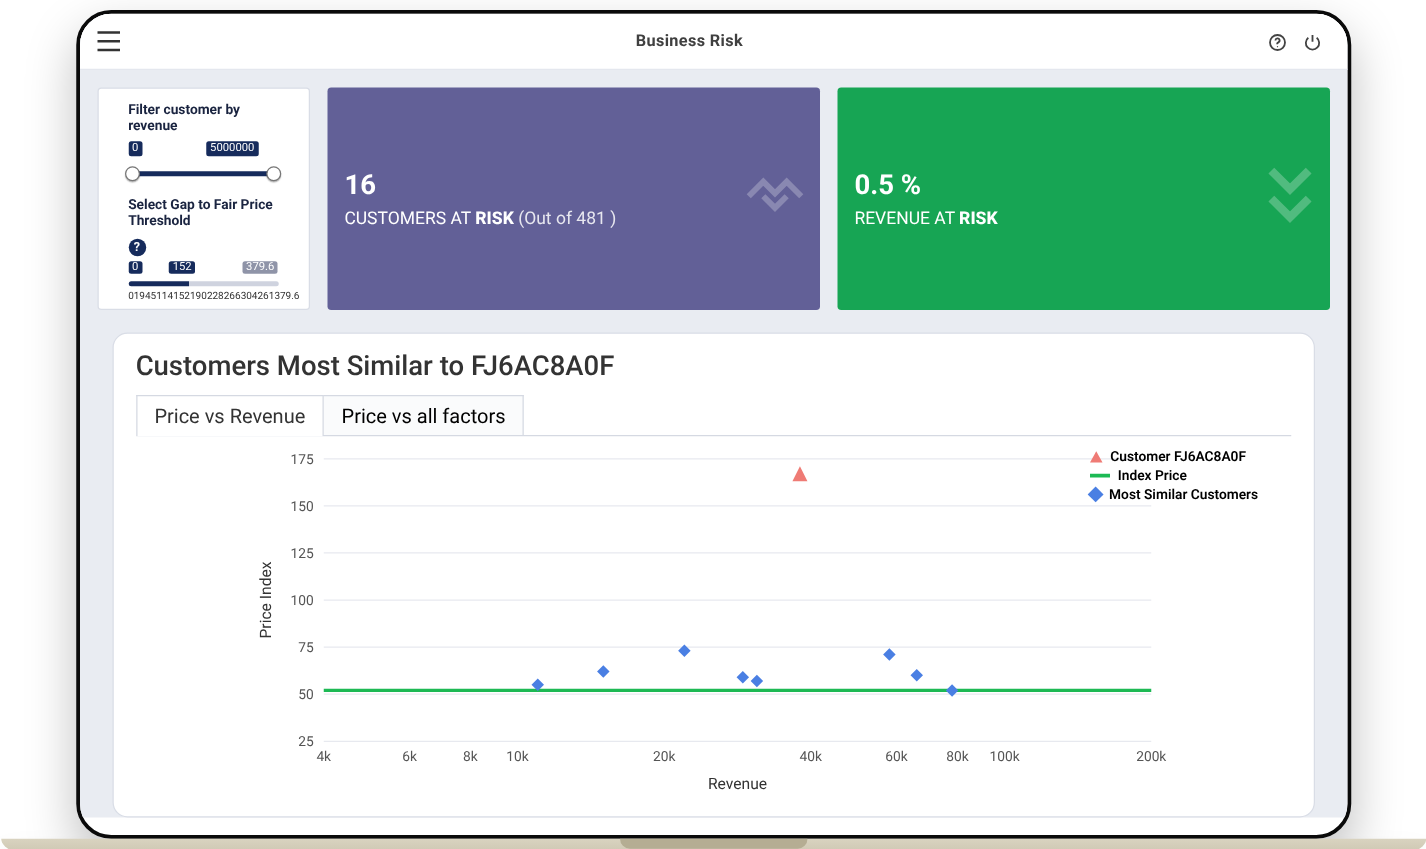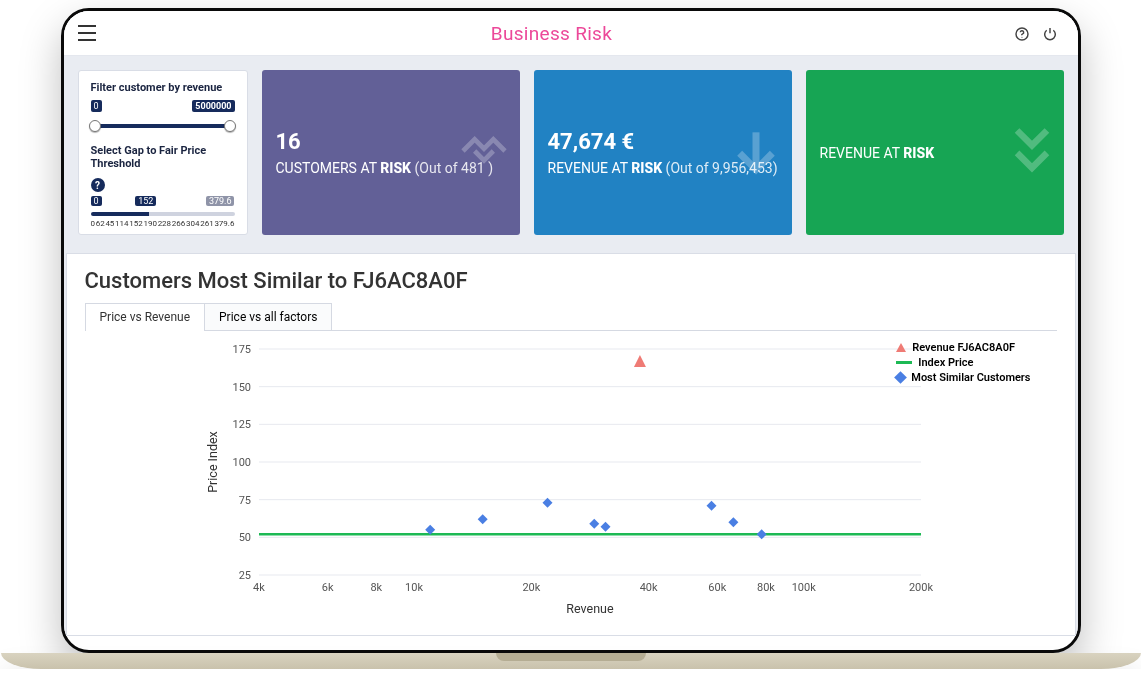--- a/index.html
+++ b/index.html
@@ -24,39 +24,39 @@
   }
   .screen{ background:#e9ecf2; }
 
   
   .titlebar{
     height:45px; background:#fff; display:flex; align-items:center;
     padding:0 14px; border-bottom:1px solid #e4e7ee;
   }
   .hamburger{ width:18px; height:16px; display:flex; flex-direction:column; justify-content:space-between; cursor:pointer;}
   .hamburger span{ height:2px; background:#333; display:block; }
-  .title{ flex:1; text-align:center; font-size:19px; font-weight:400; color:#ec4899; letter-spacing:.3px;}
+  .title{ flex:1; text-align:center; font-size:13px; font-weight:700; color:#404040; letter-spacing:.3px;}
   .title-ico{ color:#444; width:28px; text-align:center; cursor:pointer;}
   .title-ico svg{ vertical-align:middle; }
 
   
   .toprow{ display:flex; gap:14px; padding:14px 14px 0 14px; }
 
   .filters{
     width:170px; background:#fff; border:1px solid #d9dde6; border-radius:3px;
-    padding:10px 12px 6px; font-size:10.5px; color:#1a2440;
+    padding:10px 24px 6px; font-size:10.5px; color:#1a2440;
   }
   .filters .lbl{ font-weight:700; font-size:11px; margin-bottom:6px; }
   .slider-row{ position:relative; height:18px; margin-bottom:4px;}
   .slider-row .badge{
     position:absolute; top:0; font-size:9px; color:#fff; background:#162b5c;
     padding:0 3px; border-radius:2px; line-height:12px;
   }
   .slider-row .badge.left{ left:0; }
-  .slider-row .badge.right{ right:0;font-weight:bold; }
+  .slider-row .badge.right{ right:16px; }
   .track{
     position:relative; height:4px; background:#162b5c; border-radius:2px; margin:6px 0;
   }
   .track .handle{
     position:absolute; top:50%; transform:translate(-50%,-50%);
     width:12px; height:12px; border-radius:50%; background:#fff; border:1px solid #777;
     box-shadow:0 1px 1px rgba(0,0,0,.3);
   }
   .ticks{ font-size:8px; color:#333; display:flex; justify-content:space-between; }
 
@@ -83,25 +83,25 @@
   .kpi.blue  { background:#2182c3; }
   .kpi.green { background:#17a554; }
   .kpi .big{ font-size:22px; font-weight:700; }
   .kpi .sub{ font-size:14px; white-space:nowrap; }
   .kpi .sub b{ font-weight:800; }
   .kpi .sub .dim{ opacity:.85; }
   .kpi .bgicon{ position:absolute; right:8px; top:50%; transform:translateY(-50%); opacity:.25;}
 
   
   .panel{
-    margin:18px 2px 14px; background:#fff; border:1px solid #d9dde6; border-radius:0;
+    margin:18px 26px 14px; background:#fff; border:1px solid #d9dde6; border-radius:12px;
     padding:14px 18px 8px;
   }
   .panel h2{ font-size:22px; color:#333; font-weight:500; margin-bottom:10px;}
-  .tabs{ display:flex; font-size:12px; }
+  .tabs{ display:flex; font-size:16px; }
   .tab{
     padding:6px 14px; border:1px solid #d5d9e2; border-bottom:none;
     color:#000000; cursor:pointer; background:#fafbfc;
   }
   .tab.active{ color:#333; background:#fff; position:relative;}
   .tab.active::after{content:''; position:absolute; left:0; right:0; bottom:-1px; height:1px; background:#fff;}
   .tab + .tab{ border-left:none; }
   .tabstrip{ border-bottom:1px solid #d5d9e2; }
 
   .chart-wrap{ position:relative; padding:8px 0 4px; }
@@ -180,21 +180,21 @@
         <div class="slider2-head">
           <span class="val">0</span>
           <span class="val" style="margin-left:auto;margin-right:auto;position:relative;left:-8px">152</span>
           <span class="val" style="background:#8f94a8">379.6</span>
         </div>
         <div class="track2">
           <div class="handle" style="left:40%"></div>
         </div>
         <div class="ticks" id="gap-ticks">
             <span>0</span>
-            <span>62</span>
+            <span>19</span>
             <span>45</span>
             <span>114</span>
             <span>152</span>
             <span>190</span>
             <span>228</span>
             <span>266</span>
             <span>304</span>
             <span>261</span>
             <span>379.6</span>
           </div>
@@ -208,36 +208,23 @@
           <span class="dim">(Out of 481 )</span>
         </div>
         <div class="bgicon">
           <svg width="56" height="56" viewBox="0 0 24 24" fill="none" stroke="#fff" stroke-width="2">
               <path d="M3 12l5-5 4 4 4-4 5 5"></path>
               <path d="M8 12l4 4 4-4"></path>
             </svg>
         </div>
       </div>
 
-      <div class="kpi blue">
-        <div class="big">47,674 €</div>
-        <div class="sub">
-          <span>REVENUE AT</span>
-          <b>RISK</b>
-          <span class="dim">(Out of 9,956,453)</span>
-        </div>
-        <div class="bgicon">
-          <svg width="56" height="56" viewBox="0 0 24 24" fill="none" stroke="#fff" stroke-width="3">
-              <path d="M12 4v14"></path>
-              <path d="M5 13l7 7 7-7"></path>
-            </svg>
-        </div>
-      </div>
 
       <div class="kpi green">
+        <div class="big">0.5 %</div>
         <div class="sub">
           <span>REVENUE AT</span>
           <b>RISK</b>
         </div>
         <div class="bgicon">
           <svg width="48" height="56" viewBox="0 0 24 30" fill="none" stroke="#fff" stroke-width="3.5">
               <path d="M4 4l8 8 8-8"></path>
               <path d="M4 16l8 8 8-8"></path>
             </svg>
         </div>
@@ -250,21 +237,21 @@
         <div class="tabs">
           <div class="tab active">Price vs Revenue</div>
           <div class="tab">Price vs all factors</div>
         </div>
       </div>
 
       <div class="chart-wrap">
         <div class="legend">
           <div>
               <span class="tri"></span>
-              <span>Revenue FJ6AC8A0F</span>
+              <span>Customer FJ6AC8A0F</span>
             </div>
           <div>
               <span class="line"></span>
               <span>Index Price</span>
             </div>
           <div>
               <span class="diam"></span>
               <span>Most Similar Customers</span>
             </div>
         </div>

